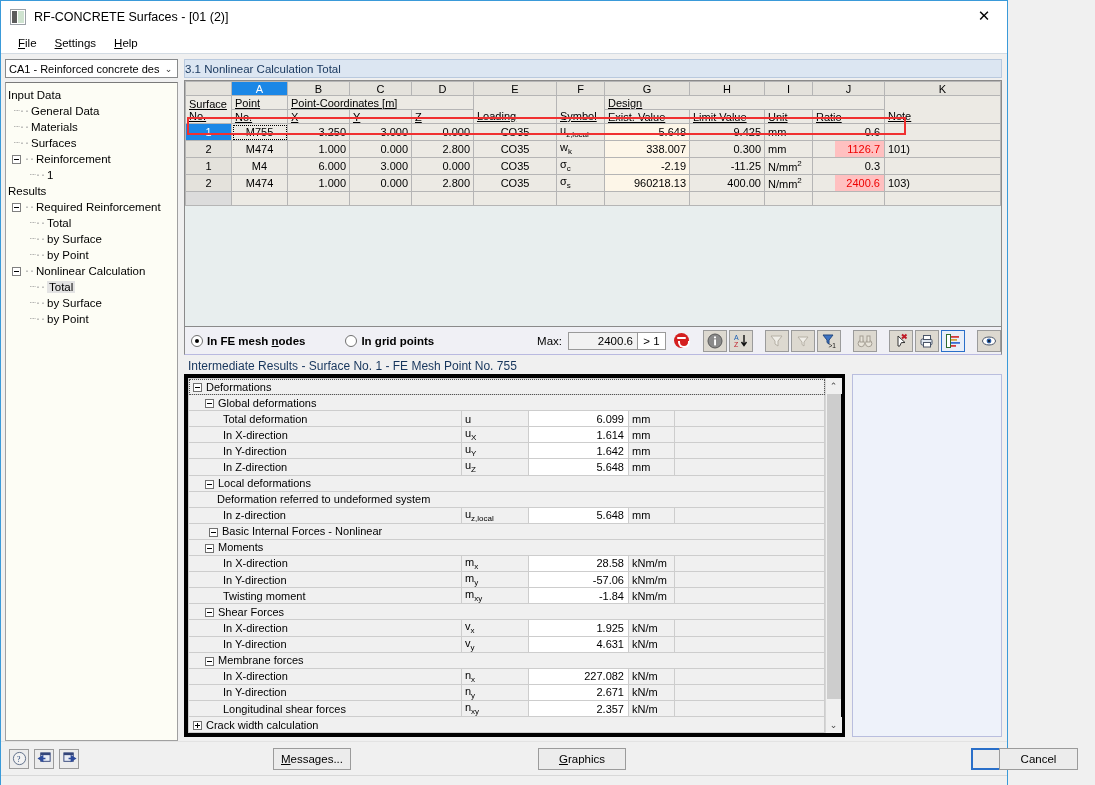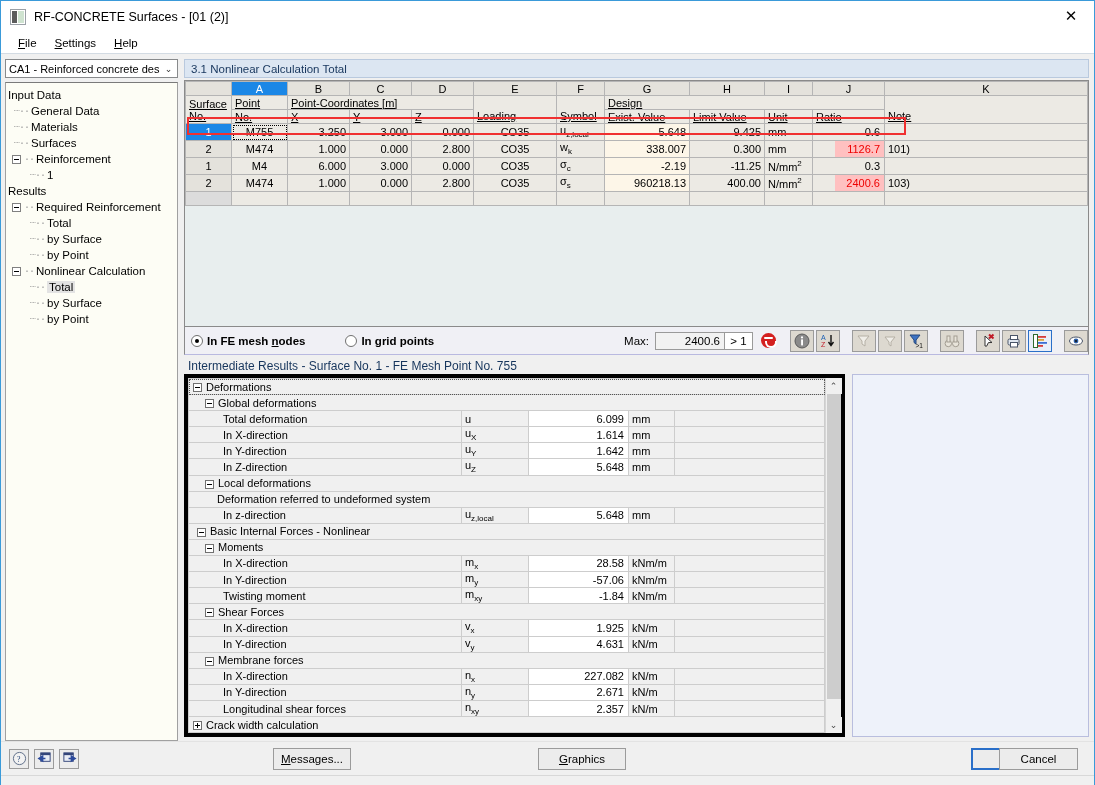--- a/index.html
+++ b/index.html
@@ -5,21 +5,21 @@
   * { box-sizing: border-box; }
   html, body {
     margin: 0; padding: 0;
     width: 1095px; height: 785px;
     font-family: "Liberation Sans", sans-serif;
     font-size: 11px;
     background: #f0f0f0;
     overflow: hidden;
   }
   .window {
-    position: absolute; left:0; top:0; width:1095px; height:785px;
+    position: absolute; left:0; top:0; width:1008px; height:785px;
     background:#f0f0f0;
     border:1px solid #3a9ad9;
     display:flex; flex-direction:column;
   }
   
   .titlebar {
     height:31px; background:#ffffff; display:flex; align-items:center;
     flex:0 0 31px; position:relative;
   }
   .title-icon {
@@ -84,21 +84,21 @@
     flex:0 0 auto; color:#9a9a9a; letter-spacing:-1px; font-size:10px; margin-right:2px;
     font-family:"Liberation Mono", monospace;
   }
   .tlabel.sel { background:#e3e3e3; padding:0 2px; }
   
   .main {
     flex:1 1 auto; display:flex; flex-direction:column; padding:5px 5px 0 3px;
   }
   .panel-title {
     height:19px; background:#dce6f2; border:1px solid #b9c9de;
-    display:flex; align-items:center; padding-left:6px;
+    display:flex; align-items:center; 
     font-size:11.5px; color:#16355c; flex:0 0 19px;
   }
   .grid-wrap {
     flex:0 0 247px; border:1px solid #8a8a8a; background:#e8eeee;
     display:flex; flex-direction:column; position:relative; margin-top:2px;
   }
   table.grid { border-collapse:collapse; table-layout:fixed; width:100%; }
   table.grid td, table.grid th {
     border:1px solid #b5b5b5; font-size:11px; font-weight:normal;
     padding:0 3px; height:14px; color:#000; background:#eceae4;
@@ -641,21 +641,21 @@
                       <td class="lbl" colspan="5" style="padding-left:28px">Deformation referred to undeformed system</td>
                     </tr>
                     <tr>
                       <td class="lbl" style="padding-left:34px">In z-direction</td>
                       <td class="symcol">u<sub style="font-size:8px">z,local</sub></td>
                       <td class="valcol">5.648</td>
                       <td class="unitcol">mm</td>
                       <td class="endcol"></td>
                     </tr>
                     <tr>
-                      <td class="lbl" colspan="5" style="padding-left:8px"><span class="exp"></span>Basic Internal Forces - Nonlinear</td>
+                      <td class="lbl" colspan="5" style="padding-left:20px"><span class="exp"></span>Basic Internal Forces - Nonlinear</td>
                     </tr>
                     <tr>
                       <td class="lbl" colspan="5" style="padding-left:16px"><span class="exp"></span>Moments</td>
                     </tr>
                     <tr>
                       <td class="lbl" style="padding-left:34px">In X-direction</td>
                       <td class="symcol">m<sub style="font-size:8px">x</sub></td>
                       <td class="valcol">28.58</td>
                       <td class="unitcol">kNm/m</td>
                       <td class="endcol"></td>

